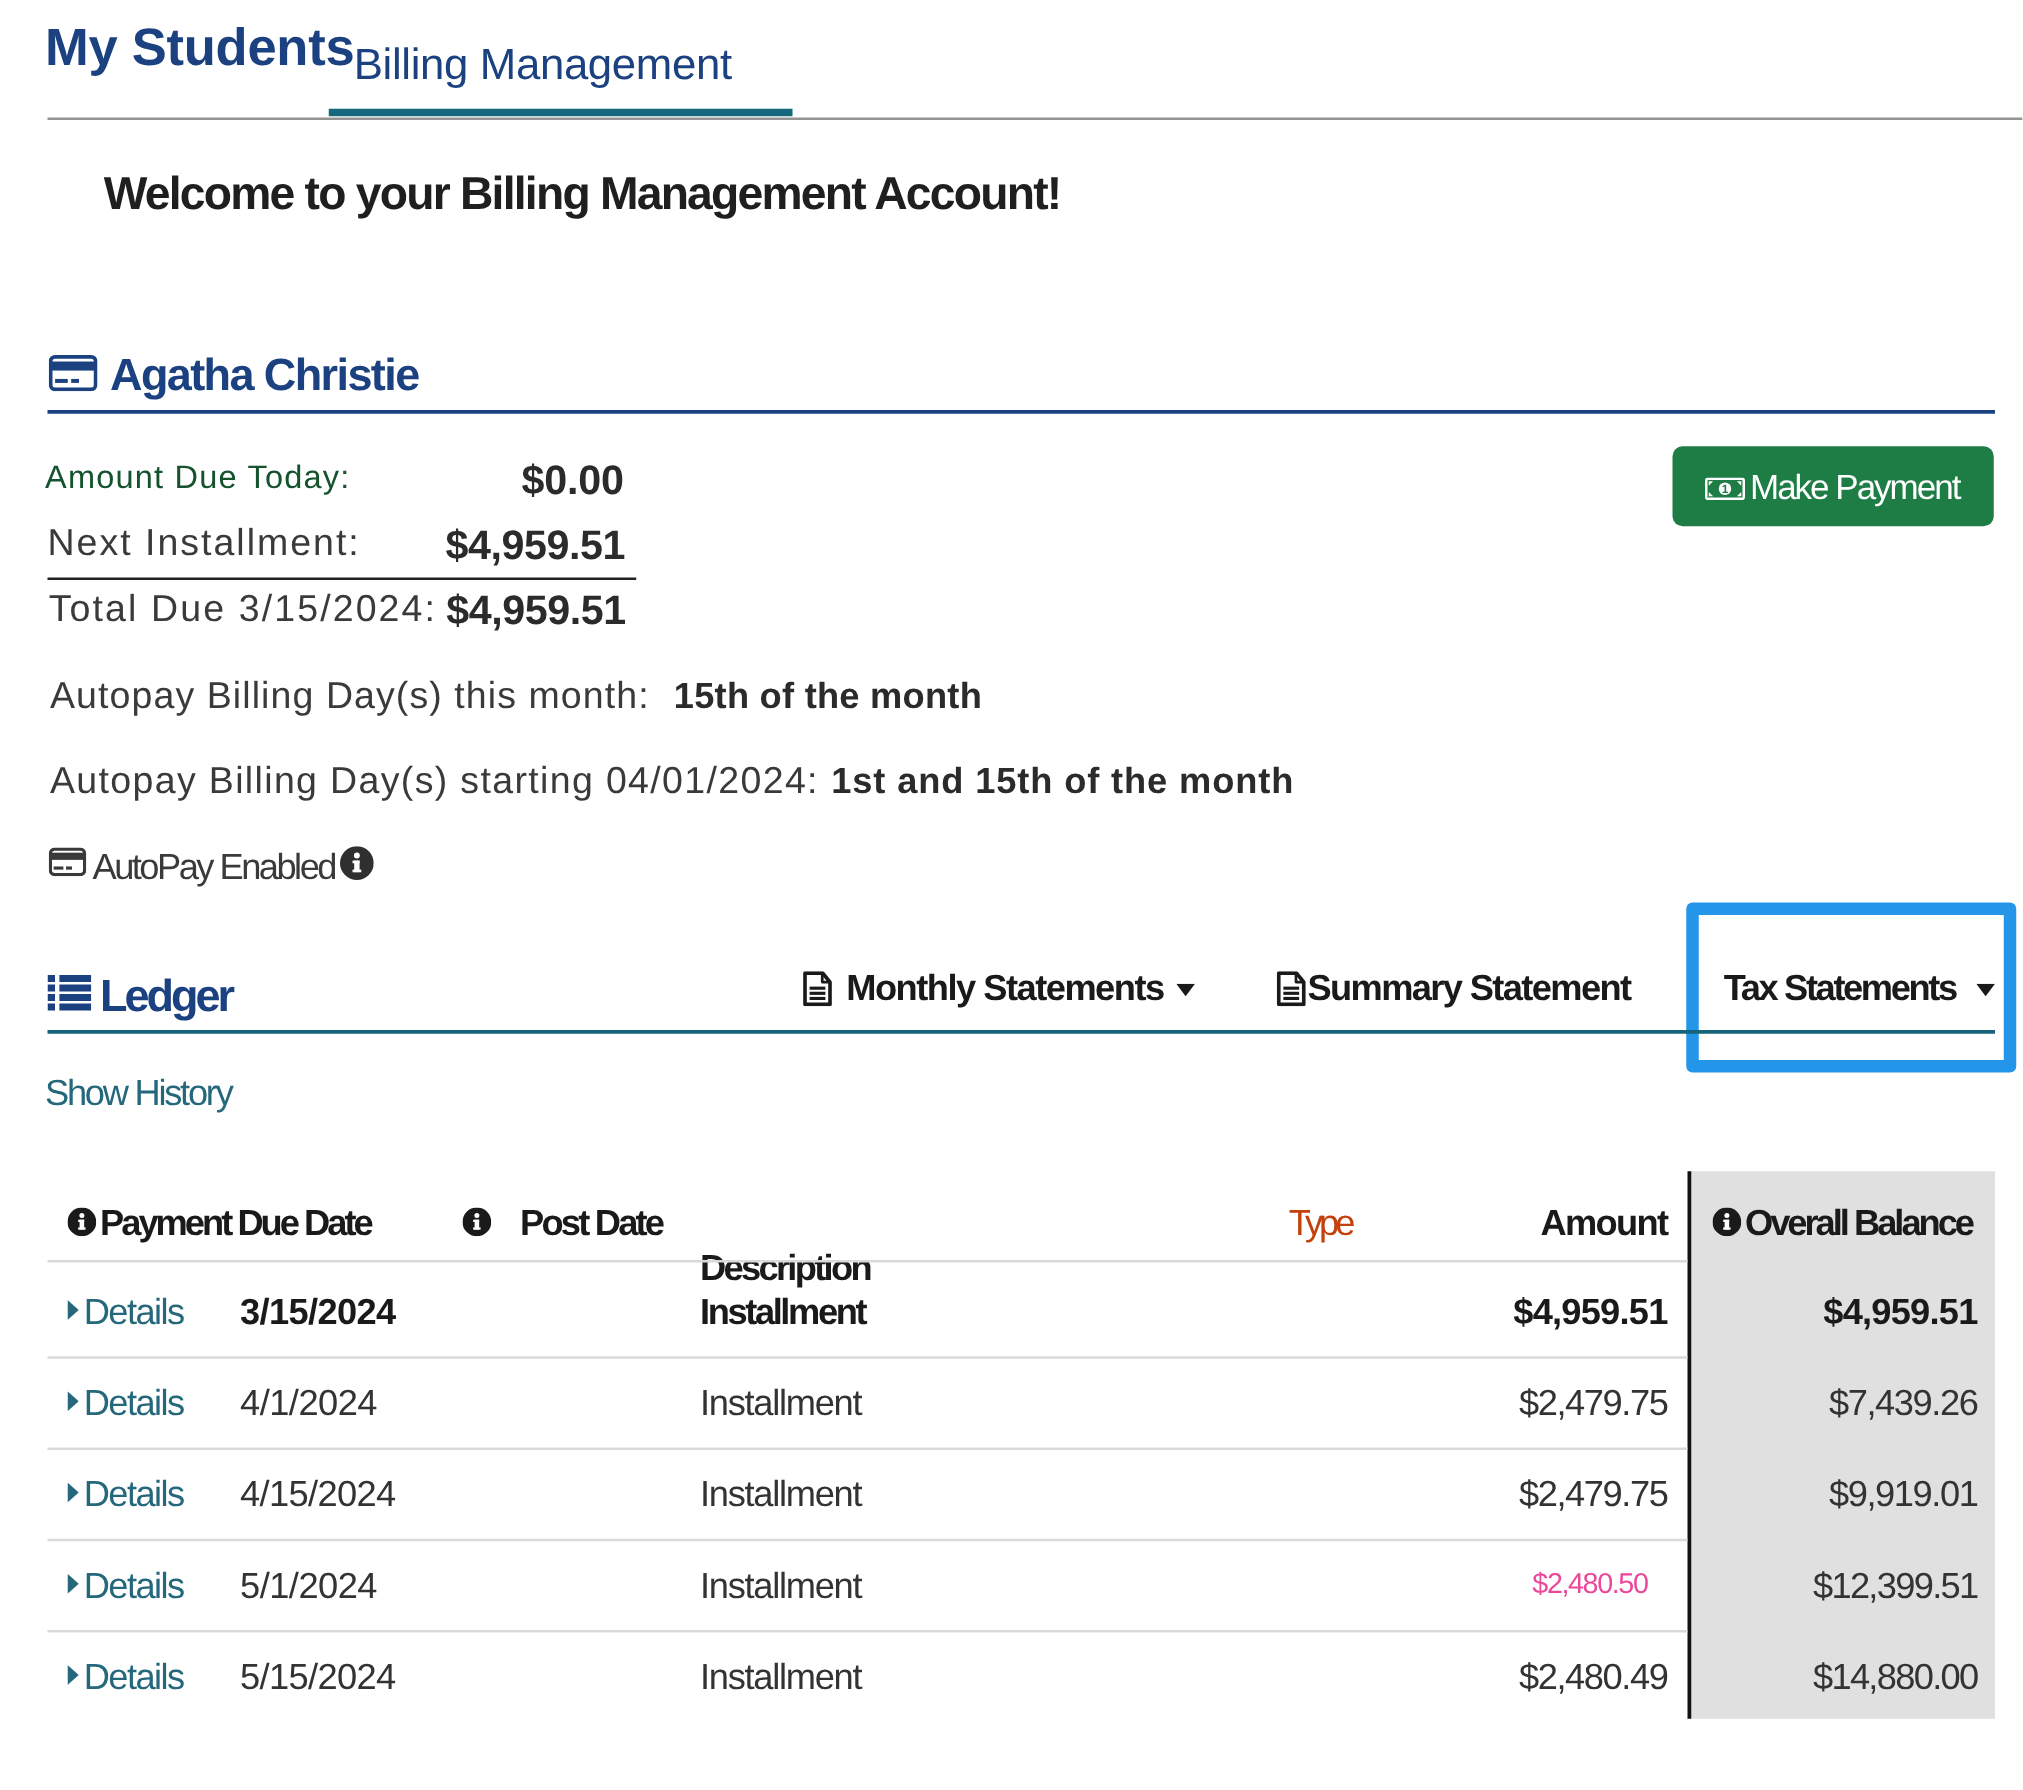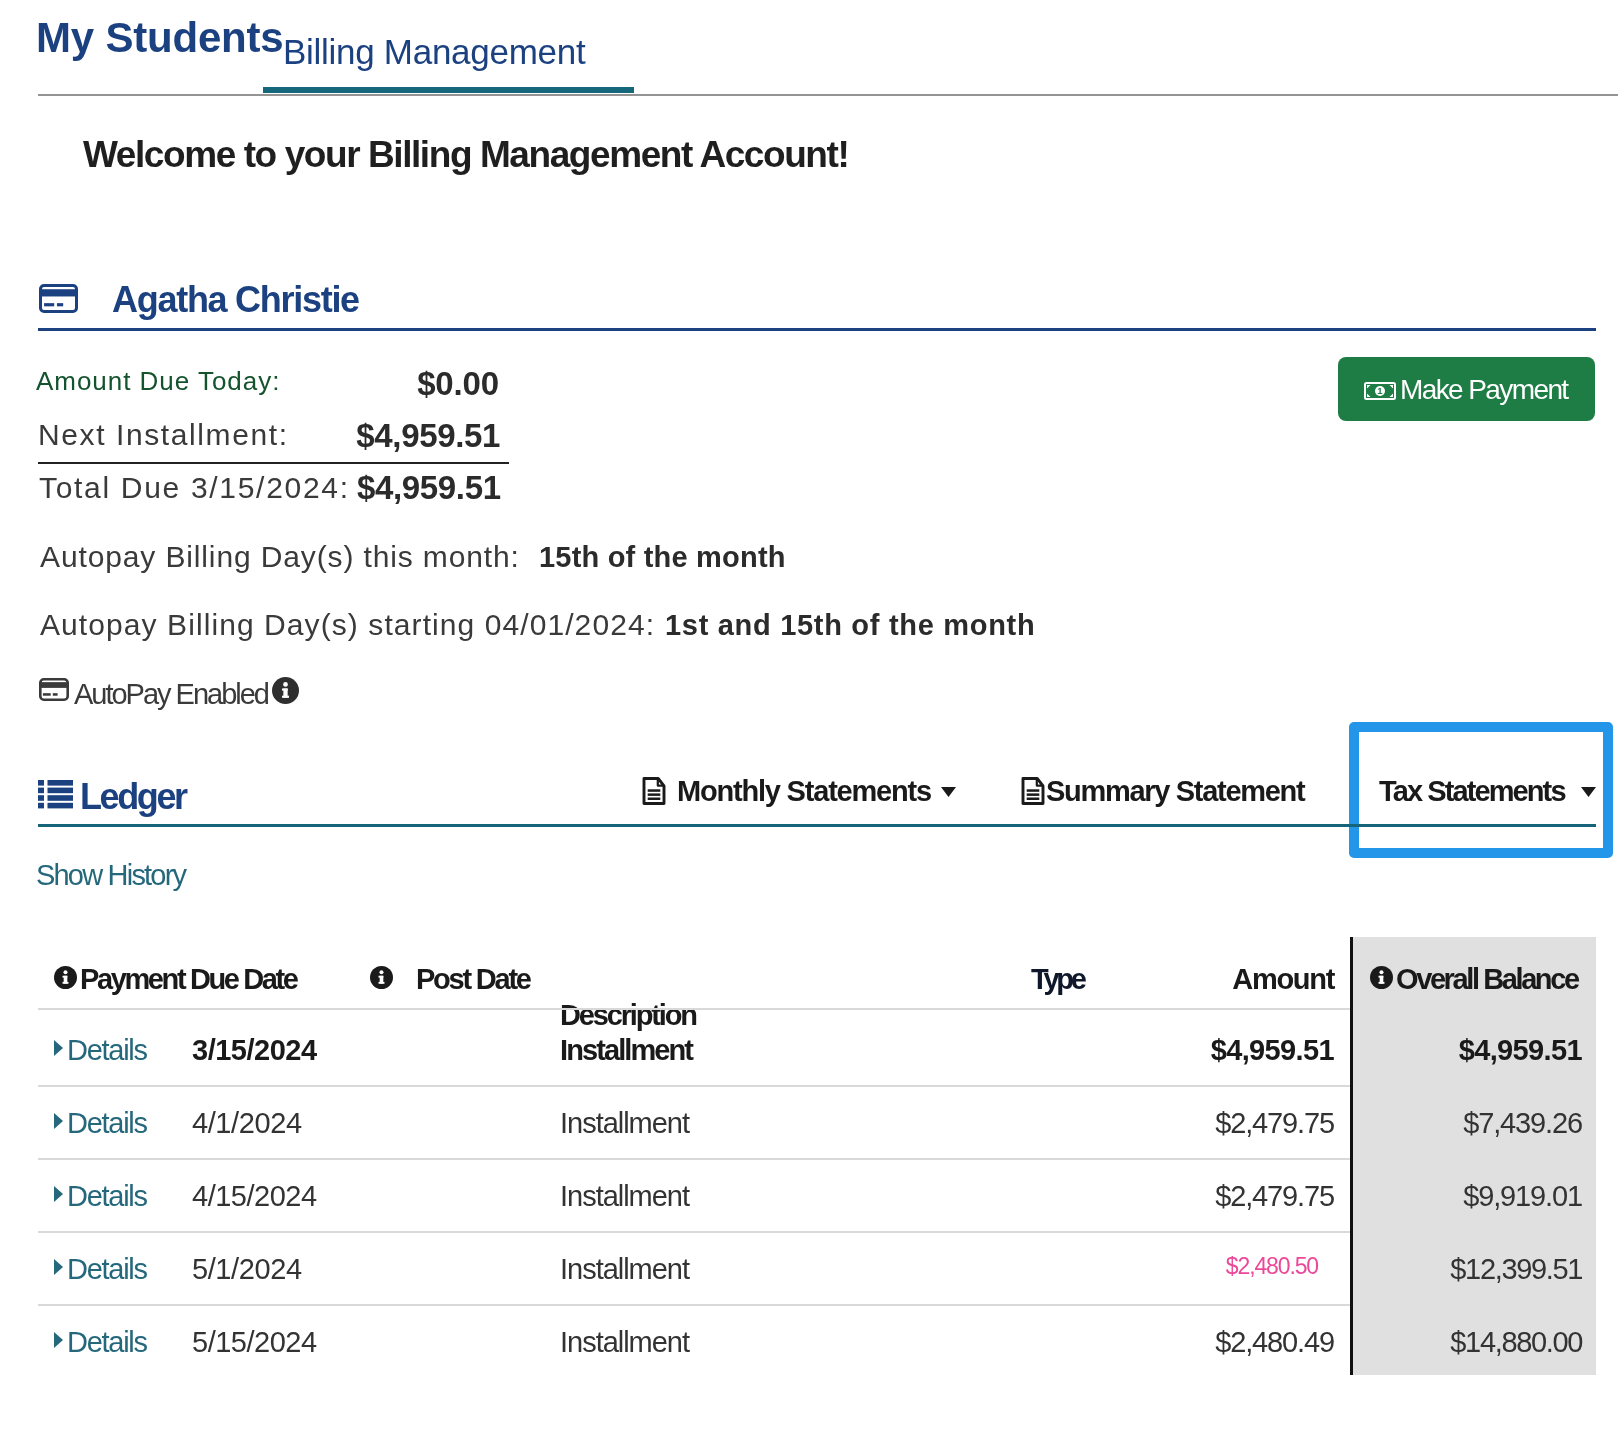--- a/index.html
+++ b/index.html
@@ -13,21 +13,21 @@
 <div class="t" style="left:283px;top:34px;font-size:35px;font-weight:400;color:#1c4180;letter-spacing:-0.28px;text-align:center;">Billing Management</div>
 <div class="ln" style="left:263px;top:87px;width:371px;height:6px;background:#15687c"></div>
 <div class="ln" style="left:38px;top:94px;width:1580px;height:2px;background:#949494"></div>
 <div class="t" style="left:35px;top:136px;font-size:37px;font-weight:700;color:#1f1f1f;letter-spacing:-1.42px;margin-left:48px;">Welcome to your Billing Management Account!</div>
 <svg class="ic" style="left:39px;top:284px" width="39" height="29" viewBox="0 0 39 29">
 <rect x="1.5" y="1.5" width="36" height="26" rx="3.5" fill="none" stroke="#1c4180" stroke-width="3"></rect>
 <rect x="1.5" y="5.22" width="36" height="7.25" fill="#1c4180"></rect>
 <rect x="5.07" y="19.14" width="10.14" height="3.19" fill="#1c4180"></rect>
 <rect x="17.94" y="19.14" width="6.24" height="3.19" fill="#1c4180"></rect>
 </svg>
-<div class="t" style="left:88px;top:282px;font-size:36px;font-weight:700;color:#1c4180;letter-spacing:-1.28px;margin-left:24px;">Agatha Christie</div>
+<div class="t" style="left:88px;top:282px;font-size:36px;font-weight:700;color:#1c4180;letter-spacing:-1.28px;">Agatha Christie</div>
 <div class="ln" style="left:38px;top:328px;width:1558px;height:2.5px;background:#1c4180"></div>
 <div class="t" style="left:36px;top:368px;font-size:26px;color:#14532d;letter-spacing:0.97px;">Amount Due Today:</div>
 <div class="t r" style="right:1119px;top:367px;font-size:33px;font-weight:700;color:#2b2b2b;letter-spacing:-0.15px;">$0.00</div>
 <div class="t" style="left:38px;top:420px;font-size:30px;color:#3a3a3a;letter-spacing:1.6px;">Next Installment:</div>
 <div class="t r" style="right:1118px;top:419px;font-size:33px;font-weight:700;color:#2b2b2b;letter-spacing:-0.35px;">$4,959.51</div>
 <div class="ln" style="left:38px;top:461.5px;width:471px;height:2.5px;background:#222"></div>
 <div class="t" style="left:39px;top:473px;font-size:30px;color:#3a3a3a;letter-spacing:1.69px;">Total Due 3/15/2024:</div>
 <div class="t" style="left:357px;top:471px;font-size:33px;font-weight:700;color:#2b2b2b;letter-spacing:-0.35px;">$4,959.51</div>
 <div style="position:absolute;left:1338px;top:357px;width:257px;height:64px;background:#1e7c45;border-radius:8px;"></div>
 <svg class="ic" style="left:1364px;top:382px" width="32" height="18" viewBox="0 0 32 18">
@@ -107,21 +107,21 @@
 <div class="t" style="left:80px;top:965px;font-size:29px;font-weight:700;color:#1a1a1a;letter-spacing:-2.38px;">Payment Due Date</div>
 <svg class="ic" style="left:369.5px;top:966px" width="23" height="23" viewBox="0 0 24 24">
 <circle cx="12" cy="12" r="12" fill="#1a1a1a"></circle>
 <circle cx="12" cy="6.6" r="2.1" fill="#fff"></circle>
 <rect x="10.1" y="10.2" width="3.8" height="8.2" fill="#fff"></rect>
 <rect x="8.9" y="10.2" width="5" height="1.9" fill="#fff"></rect>
 <rect x="8.9" y="16.6" width="6.2" height="1.9" fill="#fff"></rect>
 </svg>
 <div class="t" style="left:416px;top:965px;font-size:29px;font-weight:700;color:#1a1a1a;letter-spacing:-2.22px;">Post Date</div>
 <div class="t" style="left:560px;top:1001px;font-size:29px;font-weight:700;color:#1a1a1a;letter-spacing:-2.15px;">Description</div>
-<div class="t" style="left:1031px;top:965px;font-size:29px;font-weight:700;color:#0f172a;letter-spacing:-3.18px;">Type</div>
+<div class="t" style="left:1031px;top:965px;font-size:29px;font-weight:400;color:#c2410c;letter-spacing:-3.18px;">Type</div>
 <div class="t r" style="right:284px;top:965px;font-size:29px;font-weight:700;color:#1a1a1a;letter-spacing:-1.31px;">Amount</div>
 <svg class="ic" style="left:1369.5px;top:966px" width="23" height="23" viewBox="0 0 24 24">
 <circle cx="12" cy="12" r="12" fill="#1a1a1a"></circle>
 <circle cx="12" cy="6.6" r="2.1" fill="#fff"></circle>
 <rect x="10.1" y="10.2" width="3.8" height="8.2" fill="#fff"></rect>
 <rect x="8.9" y="10.2" width="5" height="1.9" fill="#fff"></rect>
 <rect x="8.9" y="16.6" width="6.2" height="1.9" fill="#fff"></rect>
 </svg>
 <div class="t" style="left:1396px;top:965px;font-size:29px;font-weight:700;color:#1a1a1a;letter-spacing:-2.4px;">Overall Balance</div>
 <div class="ln" style="left:38px;top:1008px;width:1312px;height:1.5px;background:#d9d9d9"></div>

